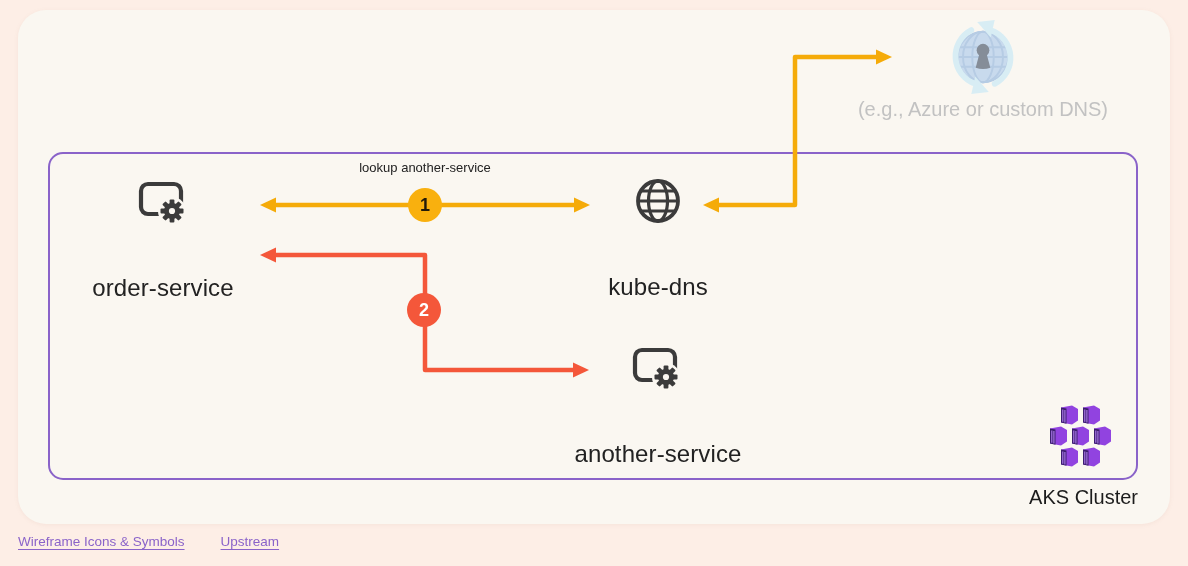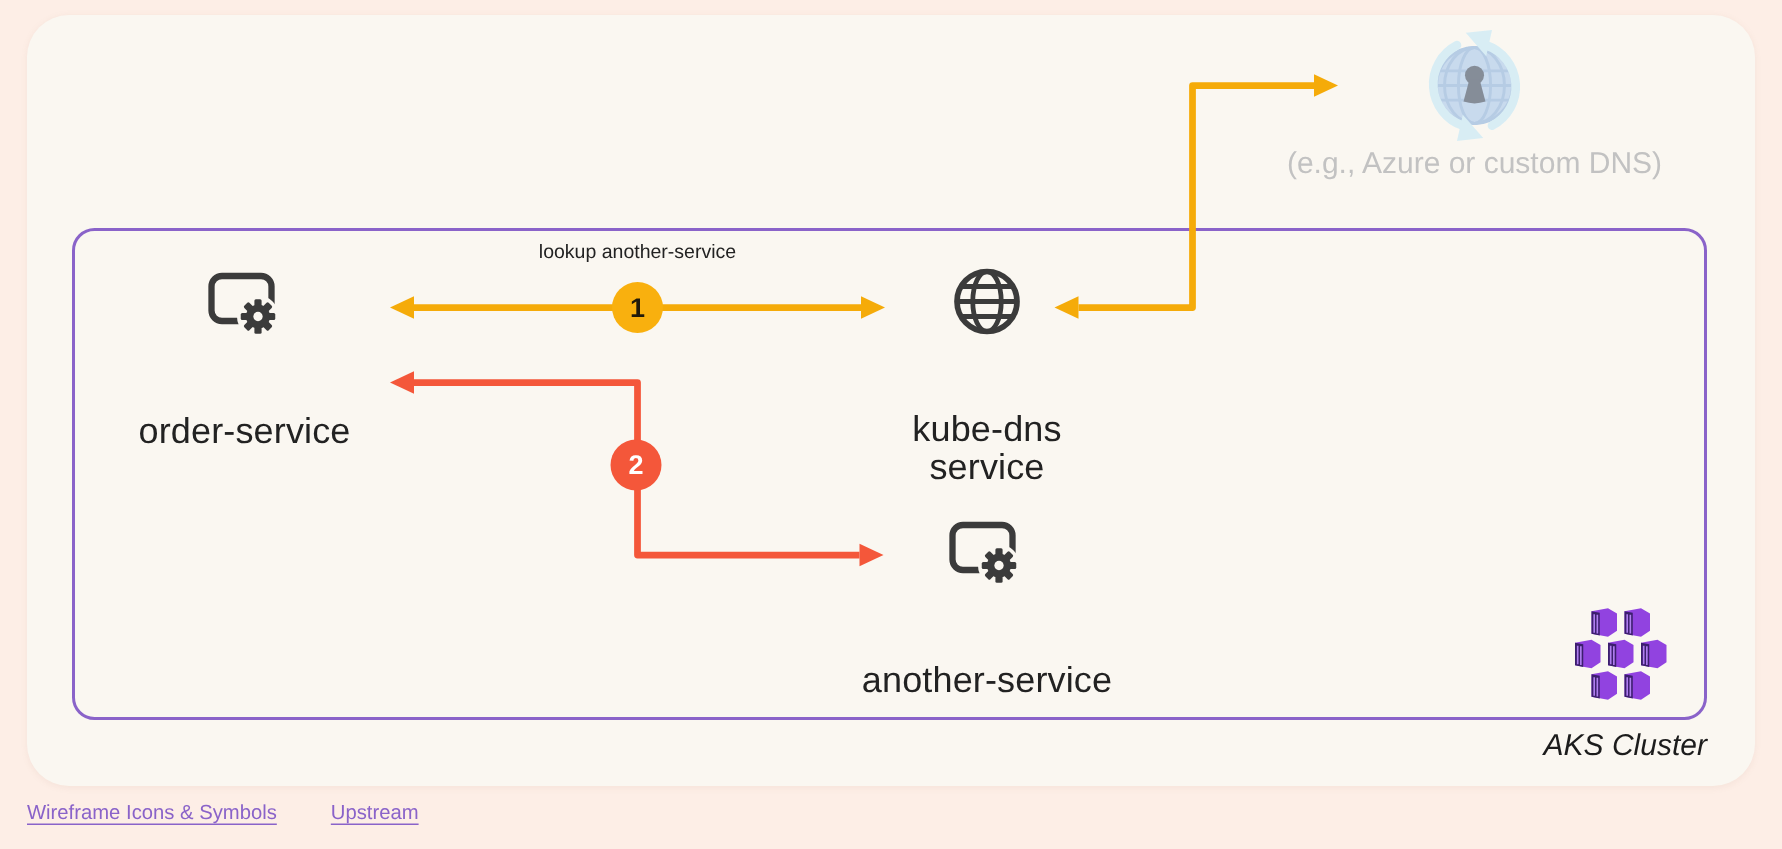--- a/index.html
+++ b/index.html
@@ -93,21 +93,20 @@
     cursor: pointer;
   }
   .aks-cluster-label {
     position: absolute;
     left: 960px; top: 486px;
     width: 178px;
     text-align: right;
     font-size: 20px;
     color: #1c1c1c;
     white-space: nowrap;
-    font-style: italic;
   }
 </style>
 </head>
 <body>
 
 <svg width="0" height="0" style="position:absolute" aria-hidden="true">
   <defs>
     <symbol id="svc-icon" viewBox="0 0 52 46">
       <rect x="4" y="6" width="40" height="30" rx="7" style="fill:none;stroke:var(--icon-ink);stroke-width:4.2"></rect>
       <circle cx="35" cy="33" r="14" style="fill:var(--card-bg)"></circle>
@@ -179,21 +178,20 @@
 <svg class="icon-box" style="left:137px;top:178px" width="52" height="46">
   <use href="#svc-icon"></use>
 </svg>
 <div class="node-label" style="left:63px;top:246px;width:200px">order-service</div>
 
 <svg class="icon-box" style="left:634px;top:177px" width="48" height="48">
   <use href="#globe-icon"></use>
 </svg>
 <div class="node-label" style="left:558px;top:246px;width:200px;line-height:25px">
   <div>kube-dns</div>
-  <div>service</div>
 </div>
 
 <svg class="icon-box" style="left:631px;top:344px" width="52" height="46">
   <use href="#svc-icon"></use>
 </svg>
 <div class="node-label" style="left:558px;top:412px;width:200px">another-service</div>
 
 <svg class="icon-box" style="left:944px;top:16px" width="78" height="80" viewBox="0 0 80 82">
   <g opacity="0.62">
     <circle cx="40" cy="42" r="26" style="fill:var(--dns-fill);stroke:var(--dns-line);stroke-width:2"></circle>

